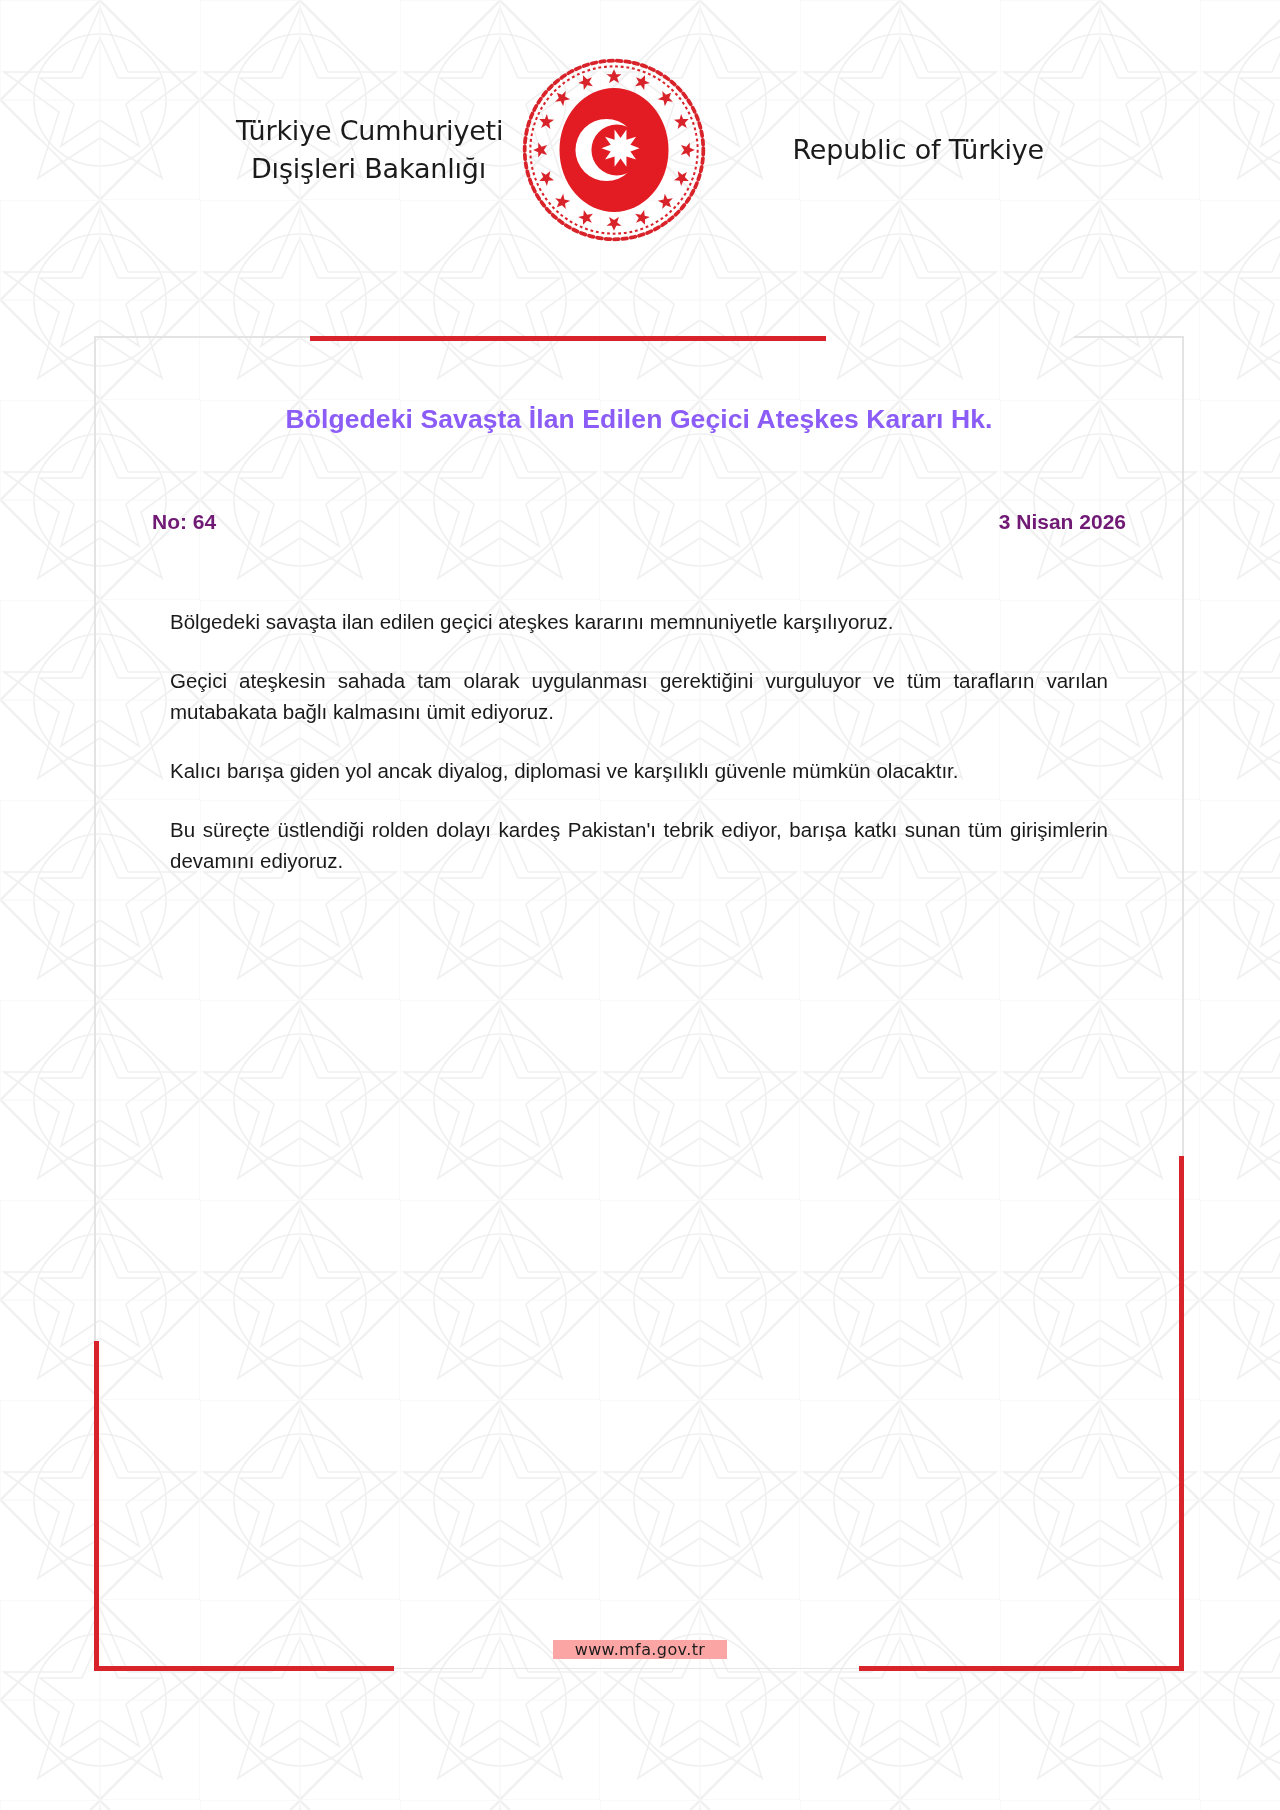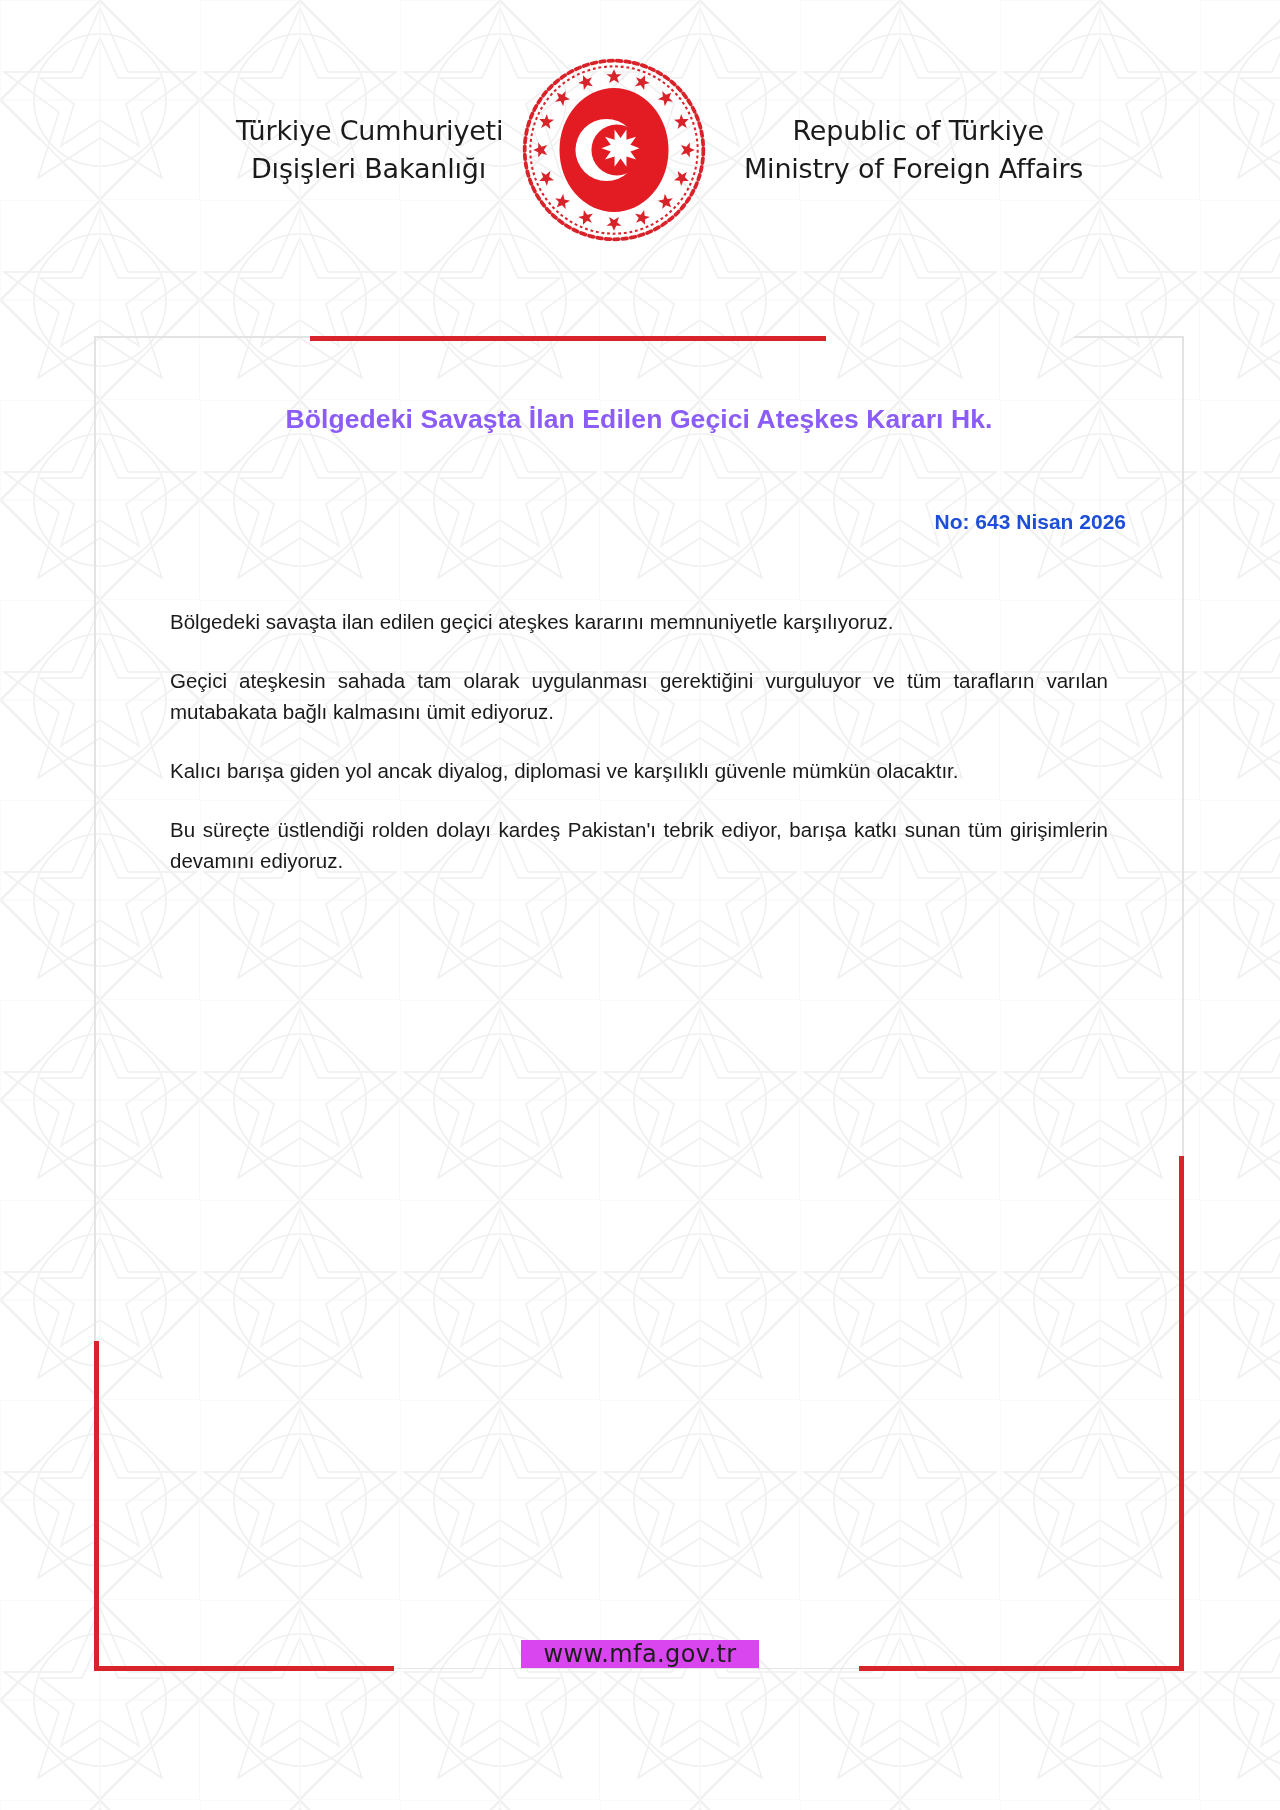--- a/index.html
+++ b/index.html
@@ -131,27 +131,27 @@
     margin: 0;
     padding-top: 68px;
     text-align: center;
     font-size: 26.5px;
     font-weight: bold;
     color: #8b5cf6;
     letter-spacing: 0.1px;
   }
   .meta-row {
     display: flex;
-    justify-content: flex-end;
+    justify-content: space-between;
     align-items: baseline;
     padding: 0 58px;
     margin-top: 75px;
     font-size: 21px;
     font-weight: bold;
-    color: #1d4ed8;
+    color: #701a75;
   }
   .paragraphs {
     padding: 0 76px;
     margin-top: 73px;
   }
   .paragraphs p {
     margin: 0 0 29px 0;
     font-size: 20.5px;
     line-height: 1.48;
     color: #1a1a1a;
@@ -163,24 +163,24 @@
   
   .footer {
     position: absolute;
     left: 0; right: 0;
     top: 1640px;
     text-align: center;
     z-index: 5;
   }
   .footer-url {
     display: inline-block;
-    background: #d946ef;
+    background: #fca5a5;
     padding: 0 22px;
     font-family: "DejaVu Sans", sans-serif;
-    font-size: 24px;
+    font-size: 16px;
     color: #1d1d1d;
     letter-spacing: 0.4px;
   }
 </style>
 </head>
 <body>
 
 <div class="page">
 
   <svg class="watermark" width="1280" height="1810" viewBox="0 0 1280 1810" aria-hidden="true">
@@ -271,21 +271,20 @@
       <ellipse cx="100" cy="100" rx="58" ry="66" fill="#e31b23"></ellipse>
 
       <circle cx="92" cy="100" r="33" fill="#ffffff"></circle>
       <circle cx="103" cy="100" r="27" fill="#e31b23"></circle>
 
       <polygon fill="#ffffff" points="124,100 112.6,104.2 119.6,114.1 107.7,110.4 107.7,123 100.4,112.7 93,123 93,110.4 81.2,114.1 88.2,104.2 76.8,100 88.2,95.8 81.2,85.9 93,89.6 93,77 100.4,87.3 107.7,77 107.7,89.6 119.6,85.9 112.6,95.8" transform="translate(6,0) scale(0.86) translate(17,14)"></polygon>
     </svg>
 
     <div class="header-text right">
       <div>Republic of Türkiye</div>
-      <div>Ministry of Foreign Affairs</div>
     </div>
   </div>
 
   <div class="frame">
     <div class="edge-top-grey-l"></div>
     <div class="edge-top-red"></div>
     <div class="edge-top-grey-r"></div>
     <div class="edge-left-grey"></div>
     <div class="edge-left-red"></div>
     <div class="edge-right-grey"></div>

